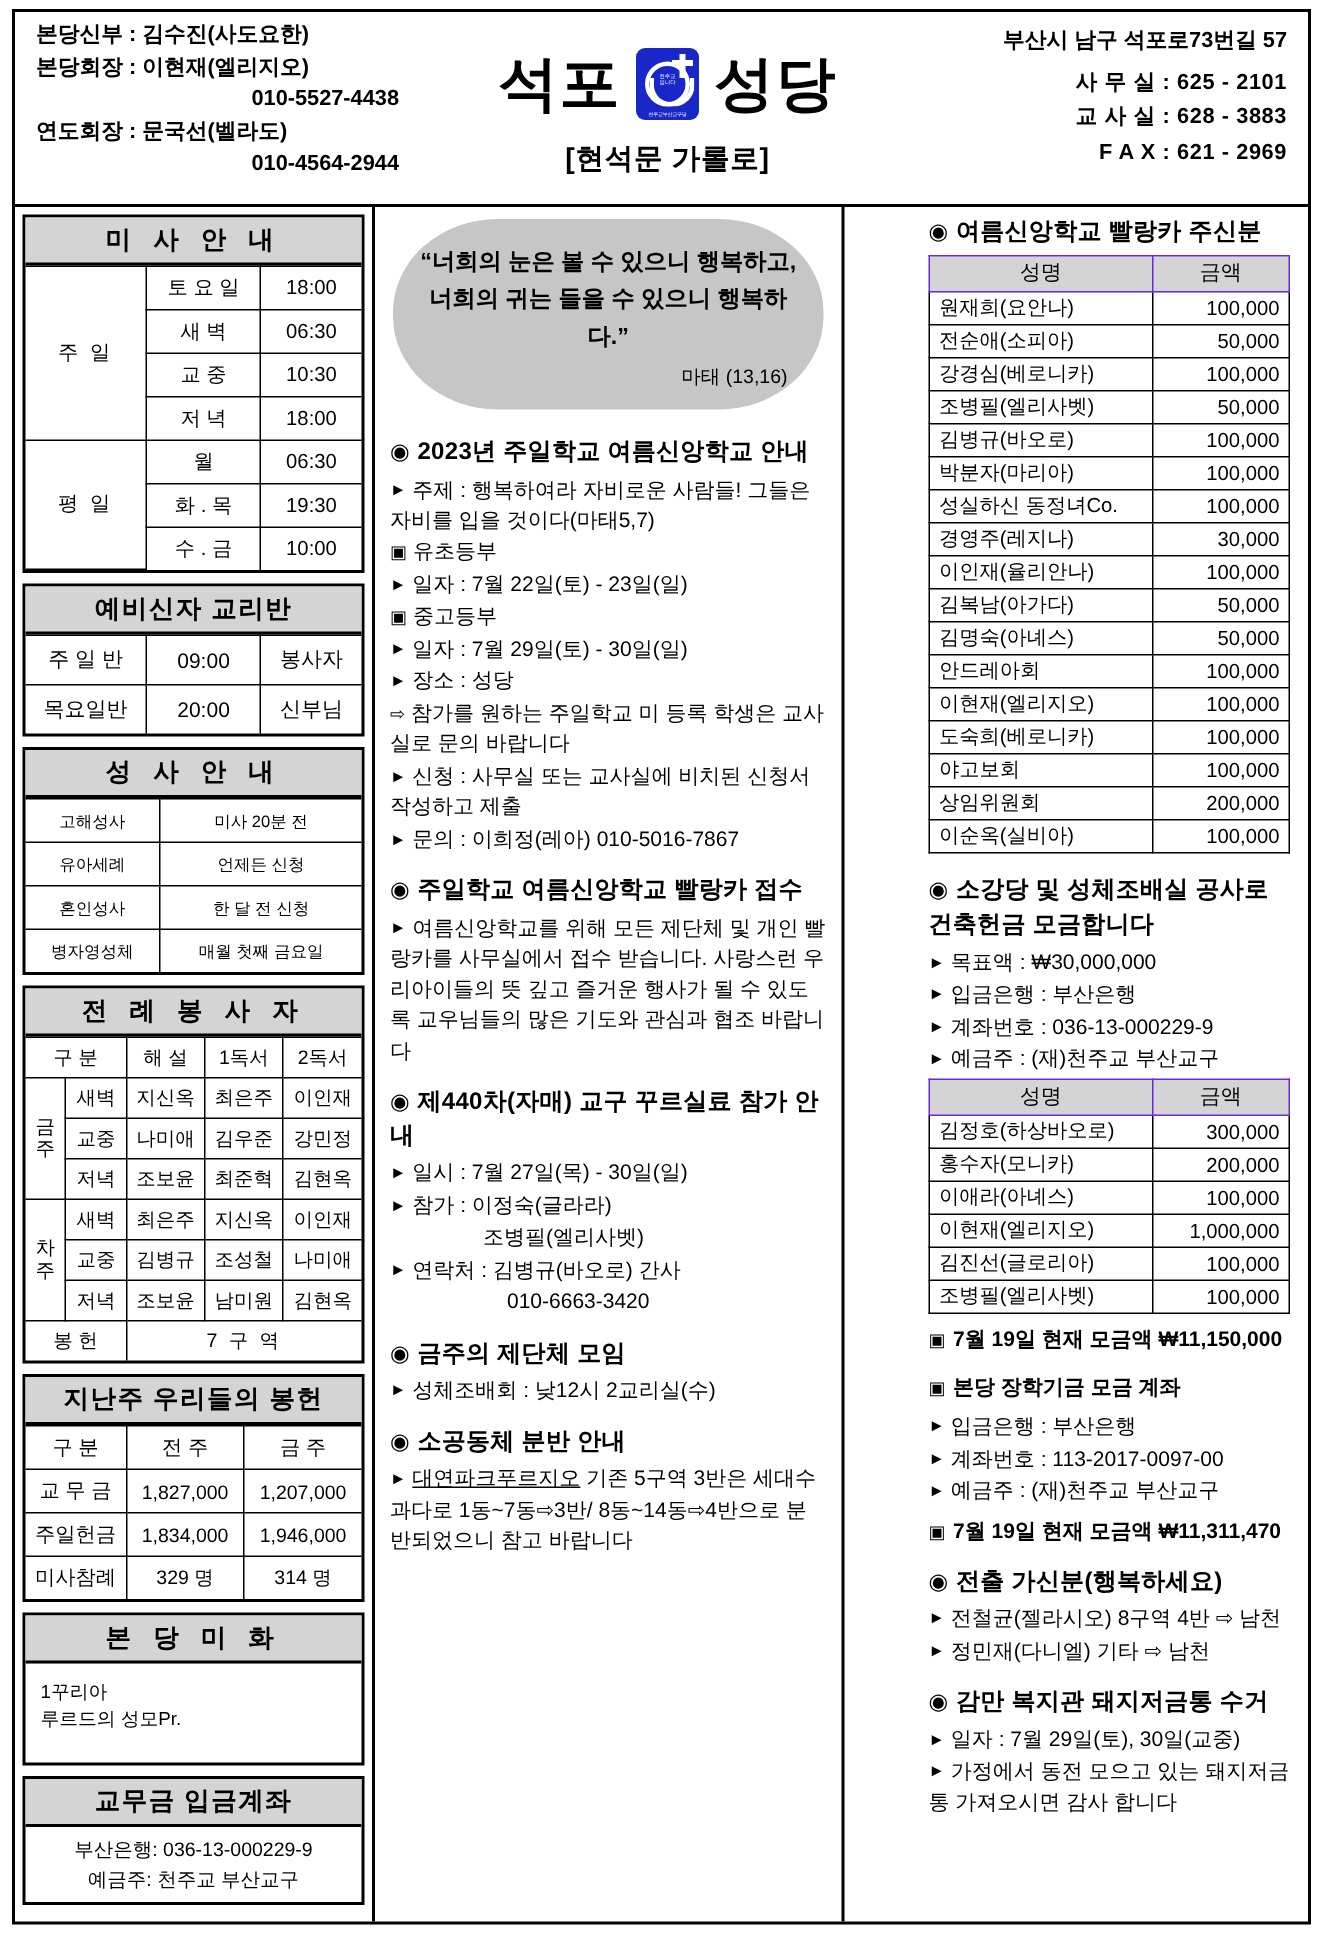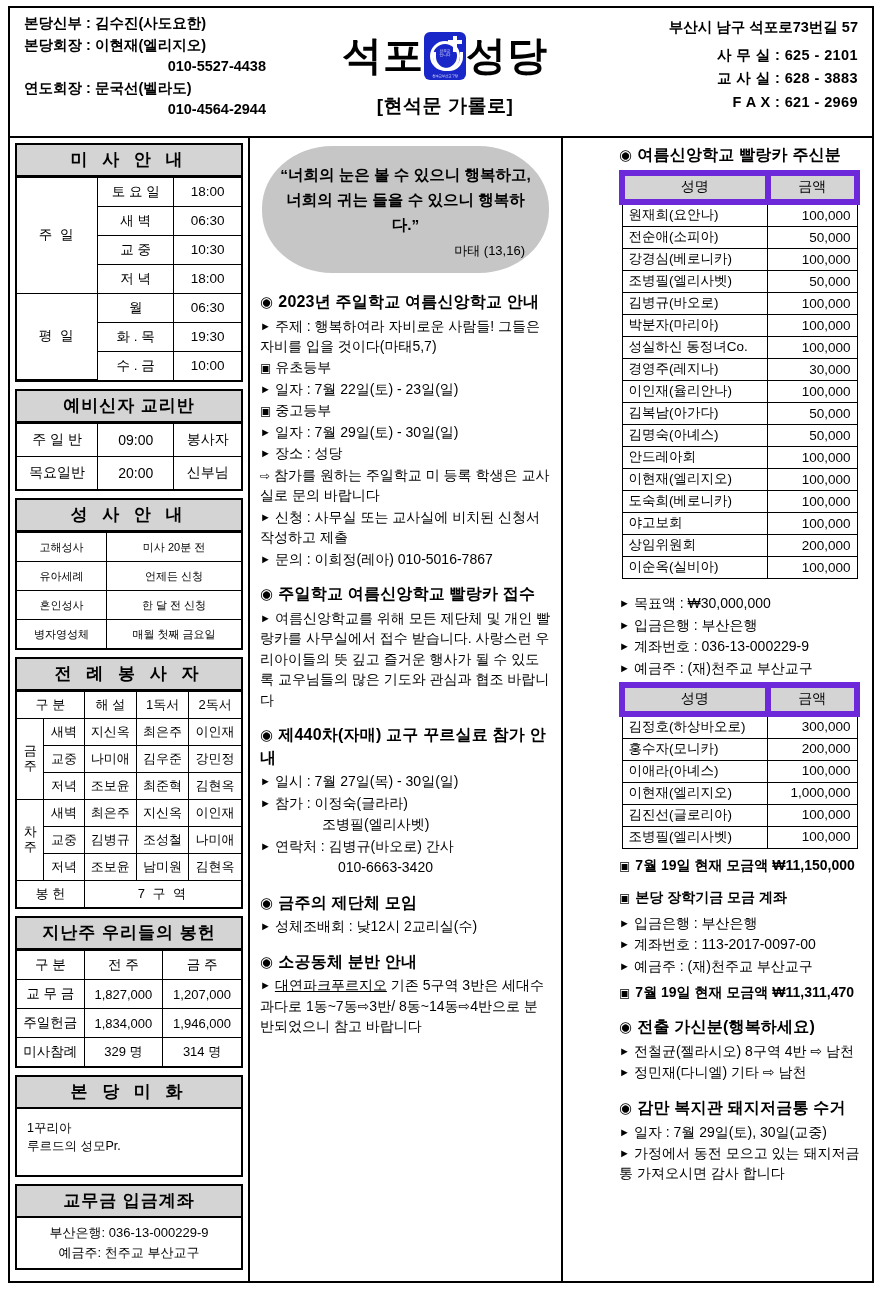--- a/index.html
+++ b/index.html
@@ -38,21 +38,21 @@
   }
   .hdr-left .row{margin-bottom:7px;}
   .hdr-left .rt{text-align:right;padding-right:24px;}
   .hdr-center{
     flex:1;
     display:flex;flex-direction:column;
     align-items:center;justify-content:center;
     padding-top:4px;
   }
   .title-line{
-    display:flex;align-items:center;justify-content:center;
+    display:flex;align-items:center;justify-content:center;gap:10px;
   }
   .title-text{
     font-size:40px;font-weight:bold;letter-spacing:1px;
   }
   .logo{
     width:42px;height:48px;
     background:#1a27c8;
     border-radius:6px;
     position:relative;
     display:inline-block;
@@ -203,21 +203,21 @@
   
   table.money{
     border-collapse:collapse;
     width:100%;
     font-size:13.5px;
     margin:4px 0 4px 0;
     table-layout:fixed;
   }
   table.money th{
     background:#d4d4d4;
-    border:6px solid #6d28d9;
+    border:1px solid #6d28d9;
     font-weight:normal;
     text-align:center;
     padding:2px 0 3px 0;
     font-size:14px;
   }
   table.money td{
     border:1px solid #000;
     padding:1px 6px 2px 6px;
     height:17px;
   }
@@ -605,20 +605,23 @@
                 </tr>
                 <tr>
                   <td class="name">이순옥(실비아)</td>
                   <td class="amt">100,000</td>
                 </tr>
               </tbody>
         </table>
       </div>
 
       <div class="sec">
+        <div class="sec-head">
+          <span class="bullet">◉</span><span>소강당  및  성체조배실  공사로 건축헌금  모금합니다</span>
+        </div>
         <div id="building-lines">
               <div class="li"><span class="mk">►</span><span>목표액 : ₩30,000,000</span></div>
               <div class="li"><span class="mk">►</span><span>입금은행 : 부산은행</span></div>
               <div class="li"><span class="mk">►</span><span>계좌번호 : 036-13-000229-9</span></div>
               <div class="li"><span class="mk">►</span><span>예금주 : (재)천주교 부산교구</span></div>
             </div>
         <table class="money">
           <colgroup>
                 <col style="width:62%">
                 <col style="width:38%">

